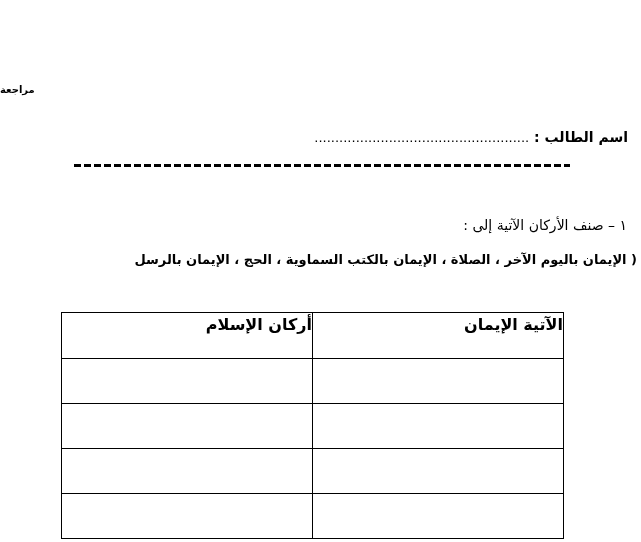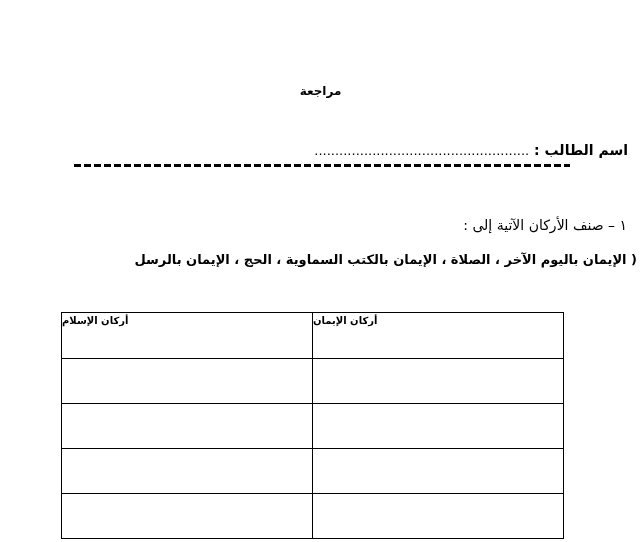--- a/index.html
+++ b/index.html
@@ -15,27 +15,27 @@
     color: #000000;
     font-family: "DejaVu Sans", sans-serif;
     direction: rtl;
     overflow: hidden;
   }
   .title {
     position: absolute;
     top: 84px;
     left: 0;
     right: 0;
-    text-align: center;
-    font-size: 12px;
+    text-align: left;
+    font-size: 10px;
     font-weight: bold;
   }
   .name-row {
     position: absolute;
-    top: 142px;
+    top: 129px;
     right: 13px;
     font-size: 14px;
     font-weight: bold;
     white-space: nowrap;
     margin-left: 25px;
   }
   .name-dots {
     font-weight: normal;
     font-size: 13px;
     letter-spacing: 0.5px;
@@ -84,22 +84,22 @@
   table.answers th,
   table.answers td {
     border: 1.5px solid #000000;
     width: 250px;
     padding: 0;
   }
   table.answers th {
     height: 43px;
     vertical-align: top;
     padding-top: 2px;
-    text-align: left;
-    font-size: 10px;
+    text-align: right;
+    font-size: 16px;
     font-weight: bold;
   }
   table.answers td {
     height: 44px;
   }
 </style>
 </head>
 <body>
 
 <div class="page">
@@ -113,21 +113,21 @@
   <div class="divider"></div>
 
   <div class="question">١ – صنف الأركان الآتية إلى :</div>
 
   <div class="items-line1">( الإيمان باليوم الآخر ، الصلاة ، الإيمان بالكتب السماوية ، الحج ، الإيمان بالرسل</div>
 
 
   <table class="answers">
     <tbody>
       <tr>
-        <th>أركان الإيمان</th>
+        <th>الآتية الإيمان</th>
         <th>أركان الإسلام</th>
       </tr>
       <tr>
         <td></td>
         <td></td>
       </tr>
       <tr>
         <td></td>
         <td></td>
       </tr>

